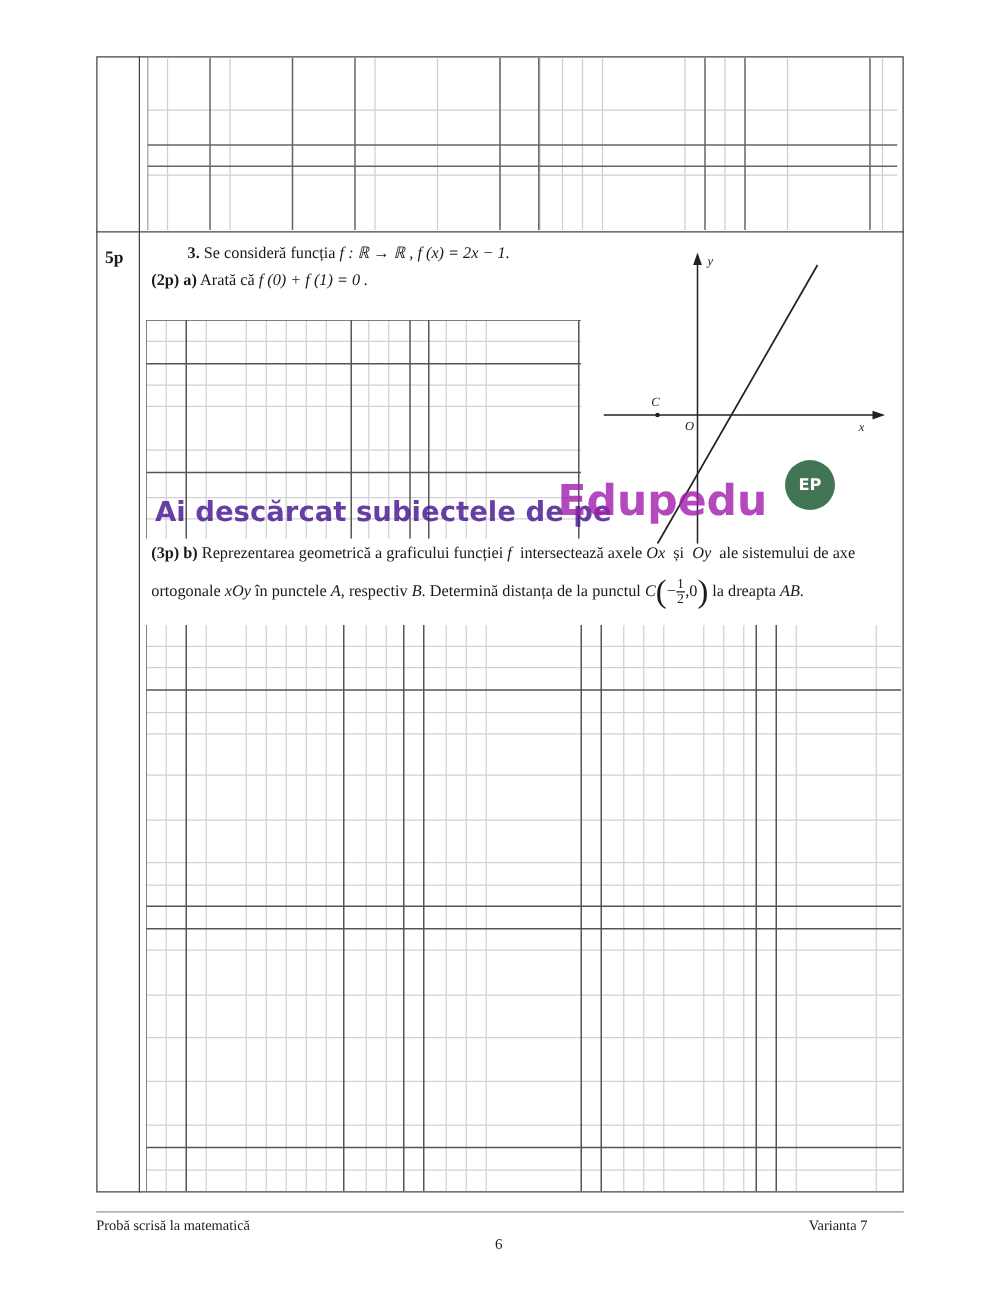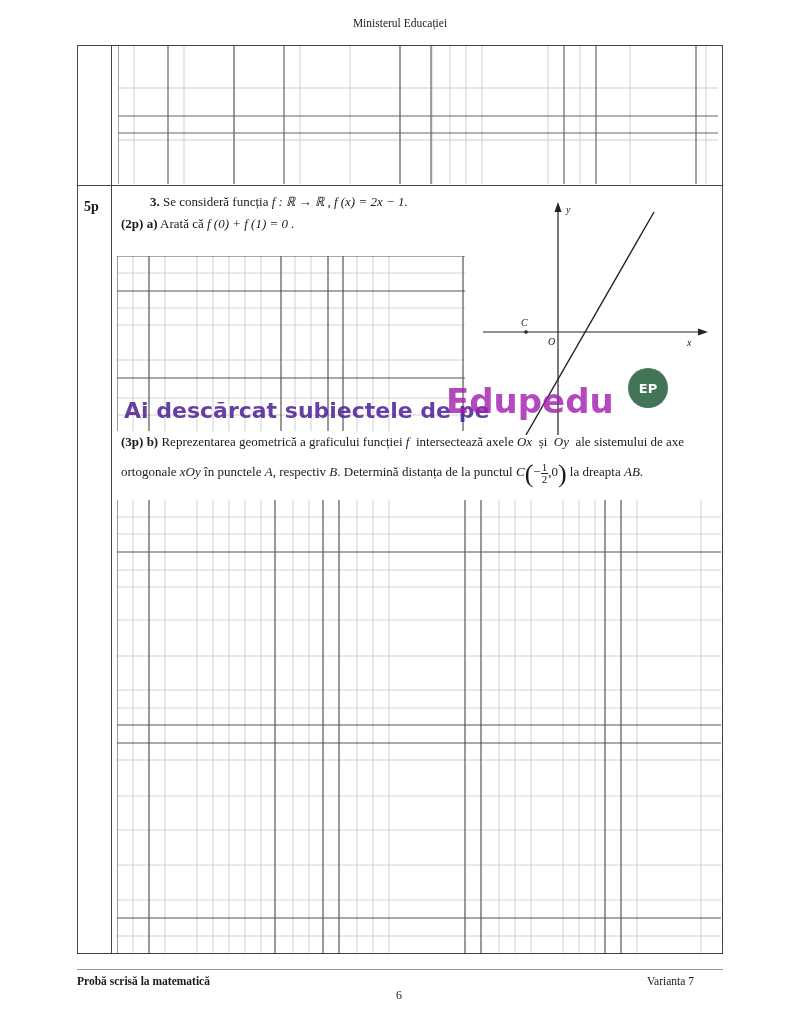--- a/index.html
+++ b/index.html
@@ -18,21 +18,20 @@
     .footer { position: absolute; font-size: 11.5px; }
     .frac { display: inline-block; vertical-align: middle; text-align: center; font-size: 11px; line-height: 11px; }
     .frac span { display: block; }
     .frac .num { border-bottom: 1px solid #222; padding: 0 1px; }
     .paren { font-size: 26px; vertical-align: middle; line-height: 20px; font-weight: 300; }
   </style>
 </head>
 <body>
 
 <div class="header" style="top:17px;">
-  <div>Ministerul Educației</div>
 </div>
 
 <div class="frame"></div>
 
 <div class="vline" style="left:111px; top:45px; height:909px; background:#444;"></div>
 
 <div class="hline" style="left:77px; top:185px; width:646px; background:#444;"></div>
 
 <svg class="abs" style="left:118px; top:46px;" width="600" height="138" viewBox="0 0 600 138">
   <g stroke="#cfcfcf" stroke-width="1">
@@ -210,15 +209,15 @@
       <line x1="488" y1="0" x2="488" y2="453"></line>
     <line x1="504" y1="0" x2="504" y2="453"></line>
     <line x1="0" y1="52" x2="604" y2="52"></line>
       <line x1="0" y1="225" x2="604" y2="225"></line>
     <line x1="0" y1="243" x2="604" y2="243"></line>
       <line x1="0" y1="418" x2="604" y2="418"></line>
   </g>
 </svg>
 
 <div class="hline" style="left:77px; top:969px; width:646px; background:#999;"></div>
-<div class="footer" style="left:77px; top:975px;font-weight:bold;">Probă scrisă la matematică</div>
+<div class="footer" style="left:77px; top:975px;">Probă scrisă la matematică</div>
 <div class="footer" style="left:647px; top:975px;">Varianta 7</div>
 <div class="footer" style="left:396px; top:988px; font-size:12px;">6</div>
 
 </body></html>

